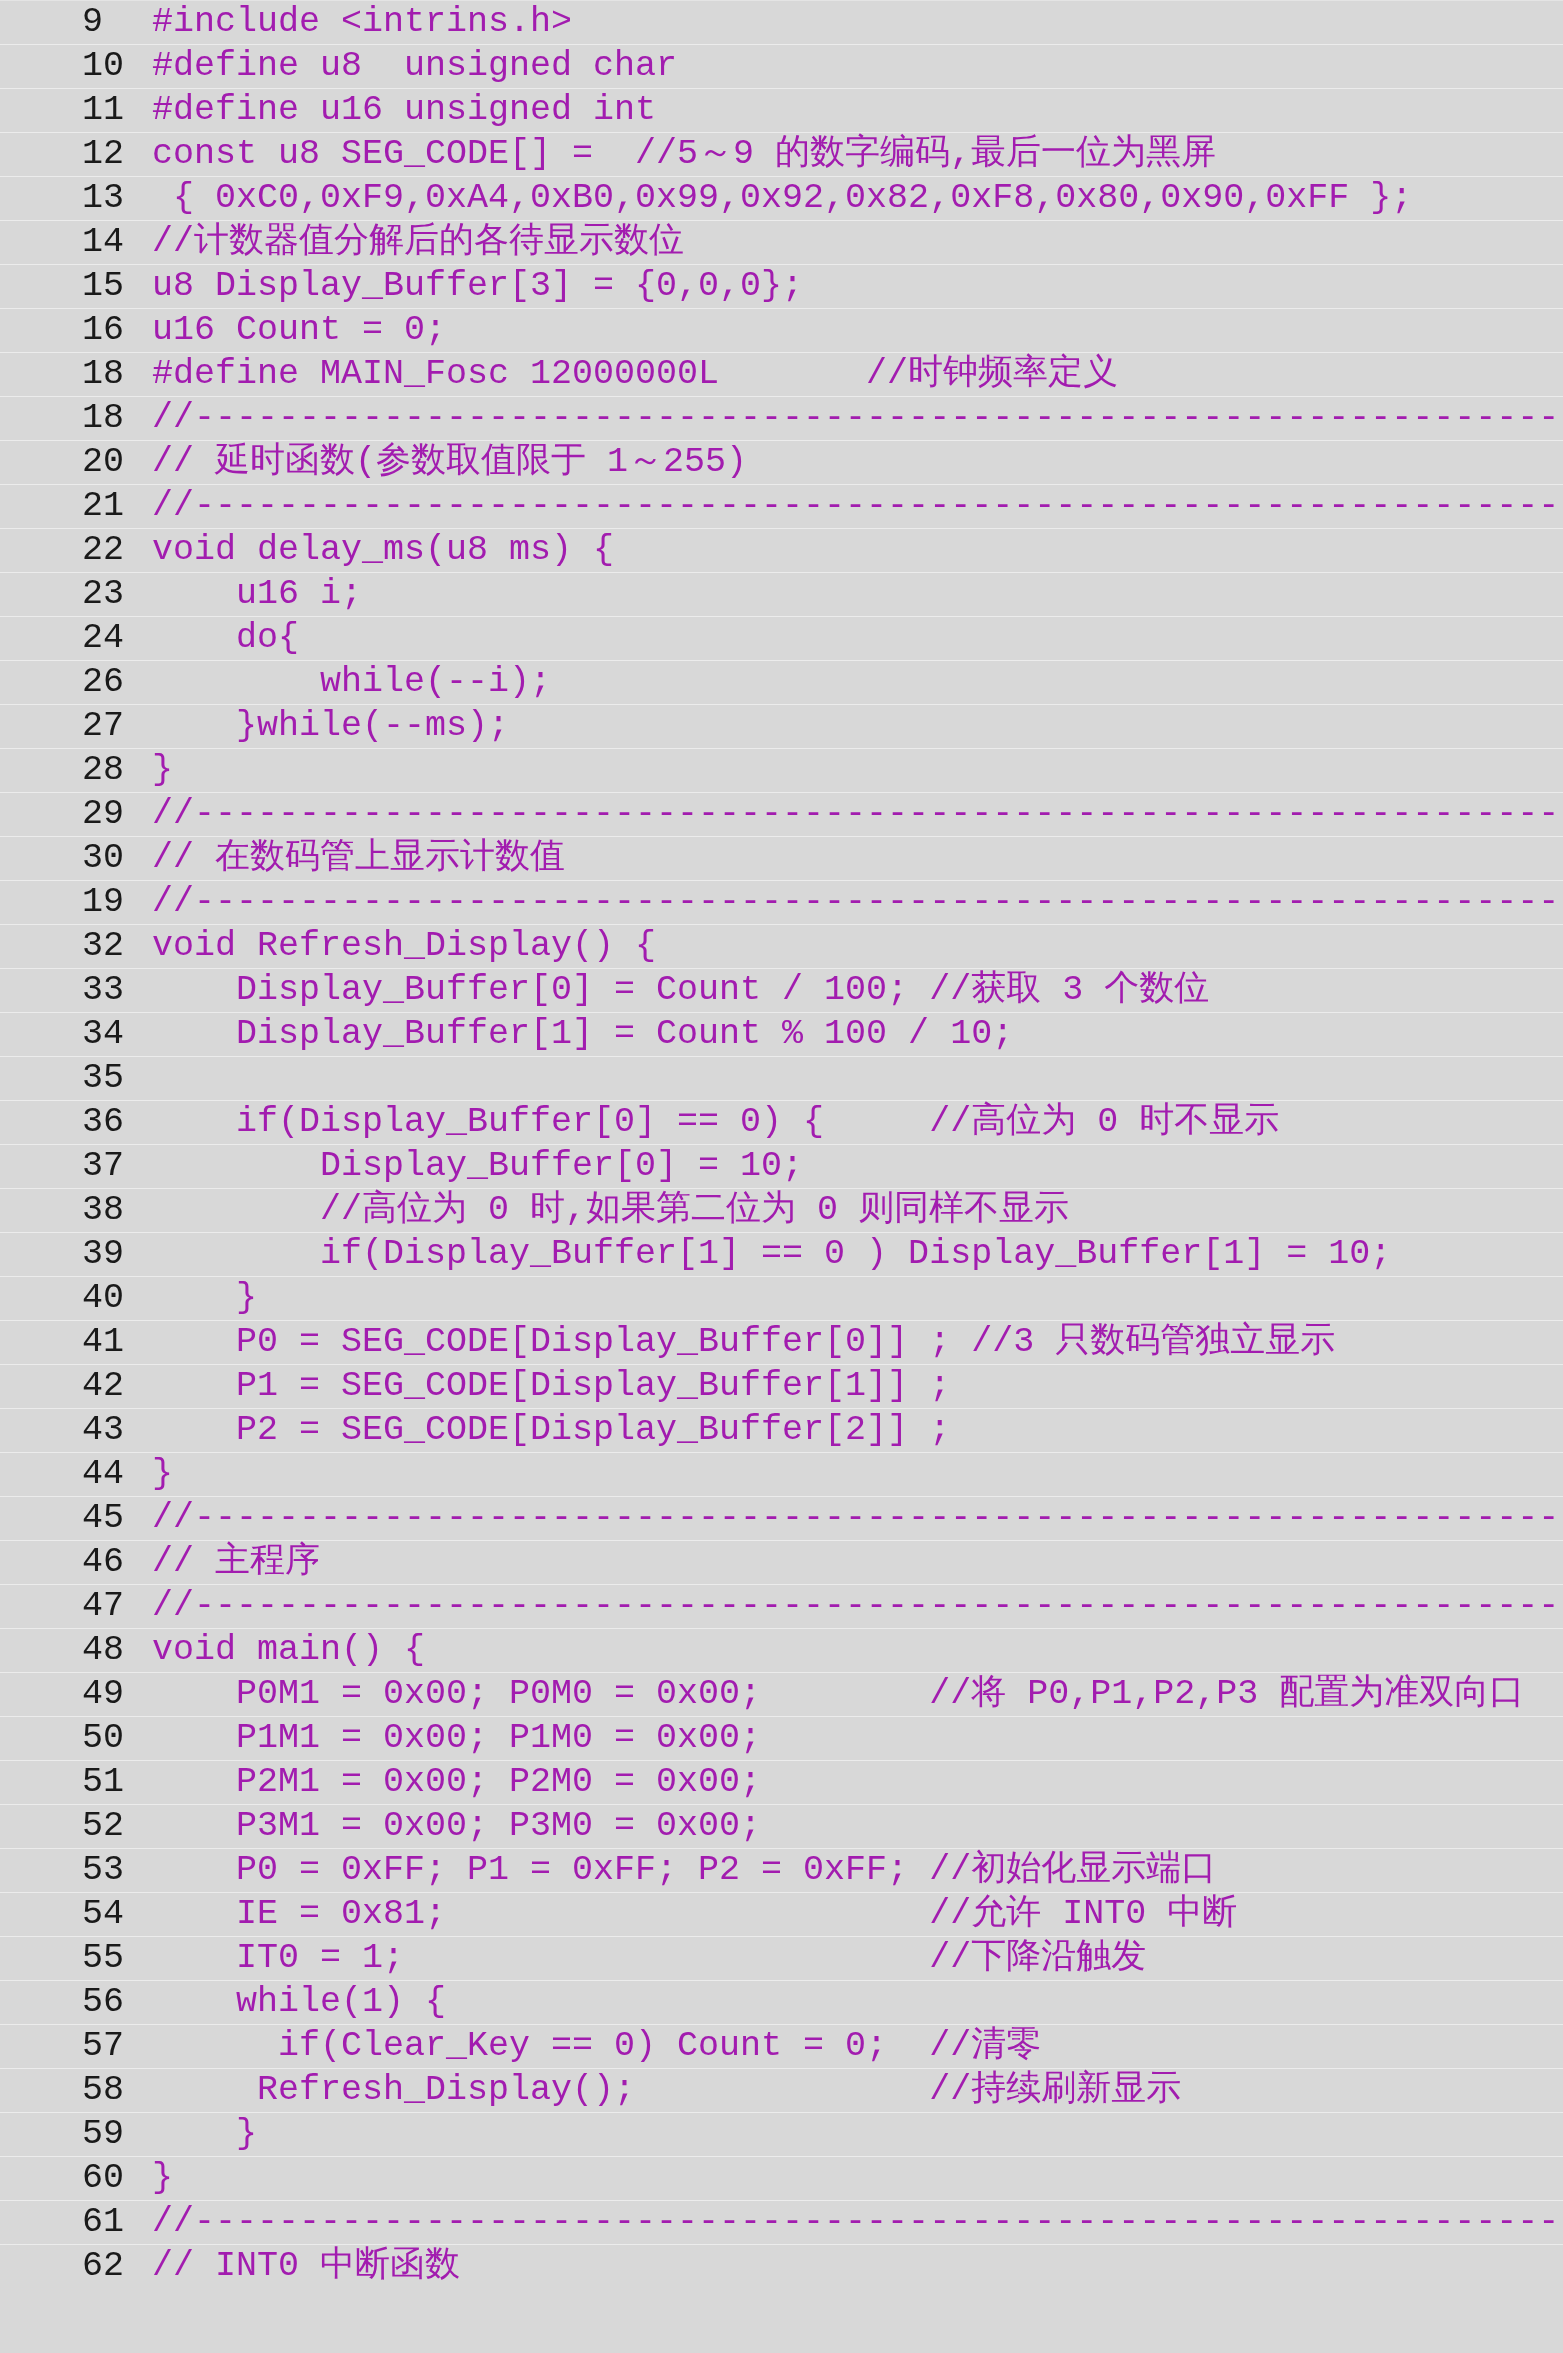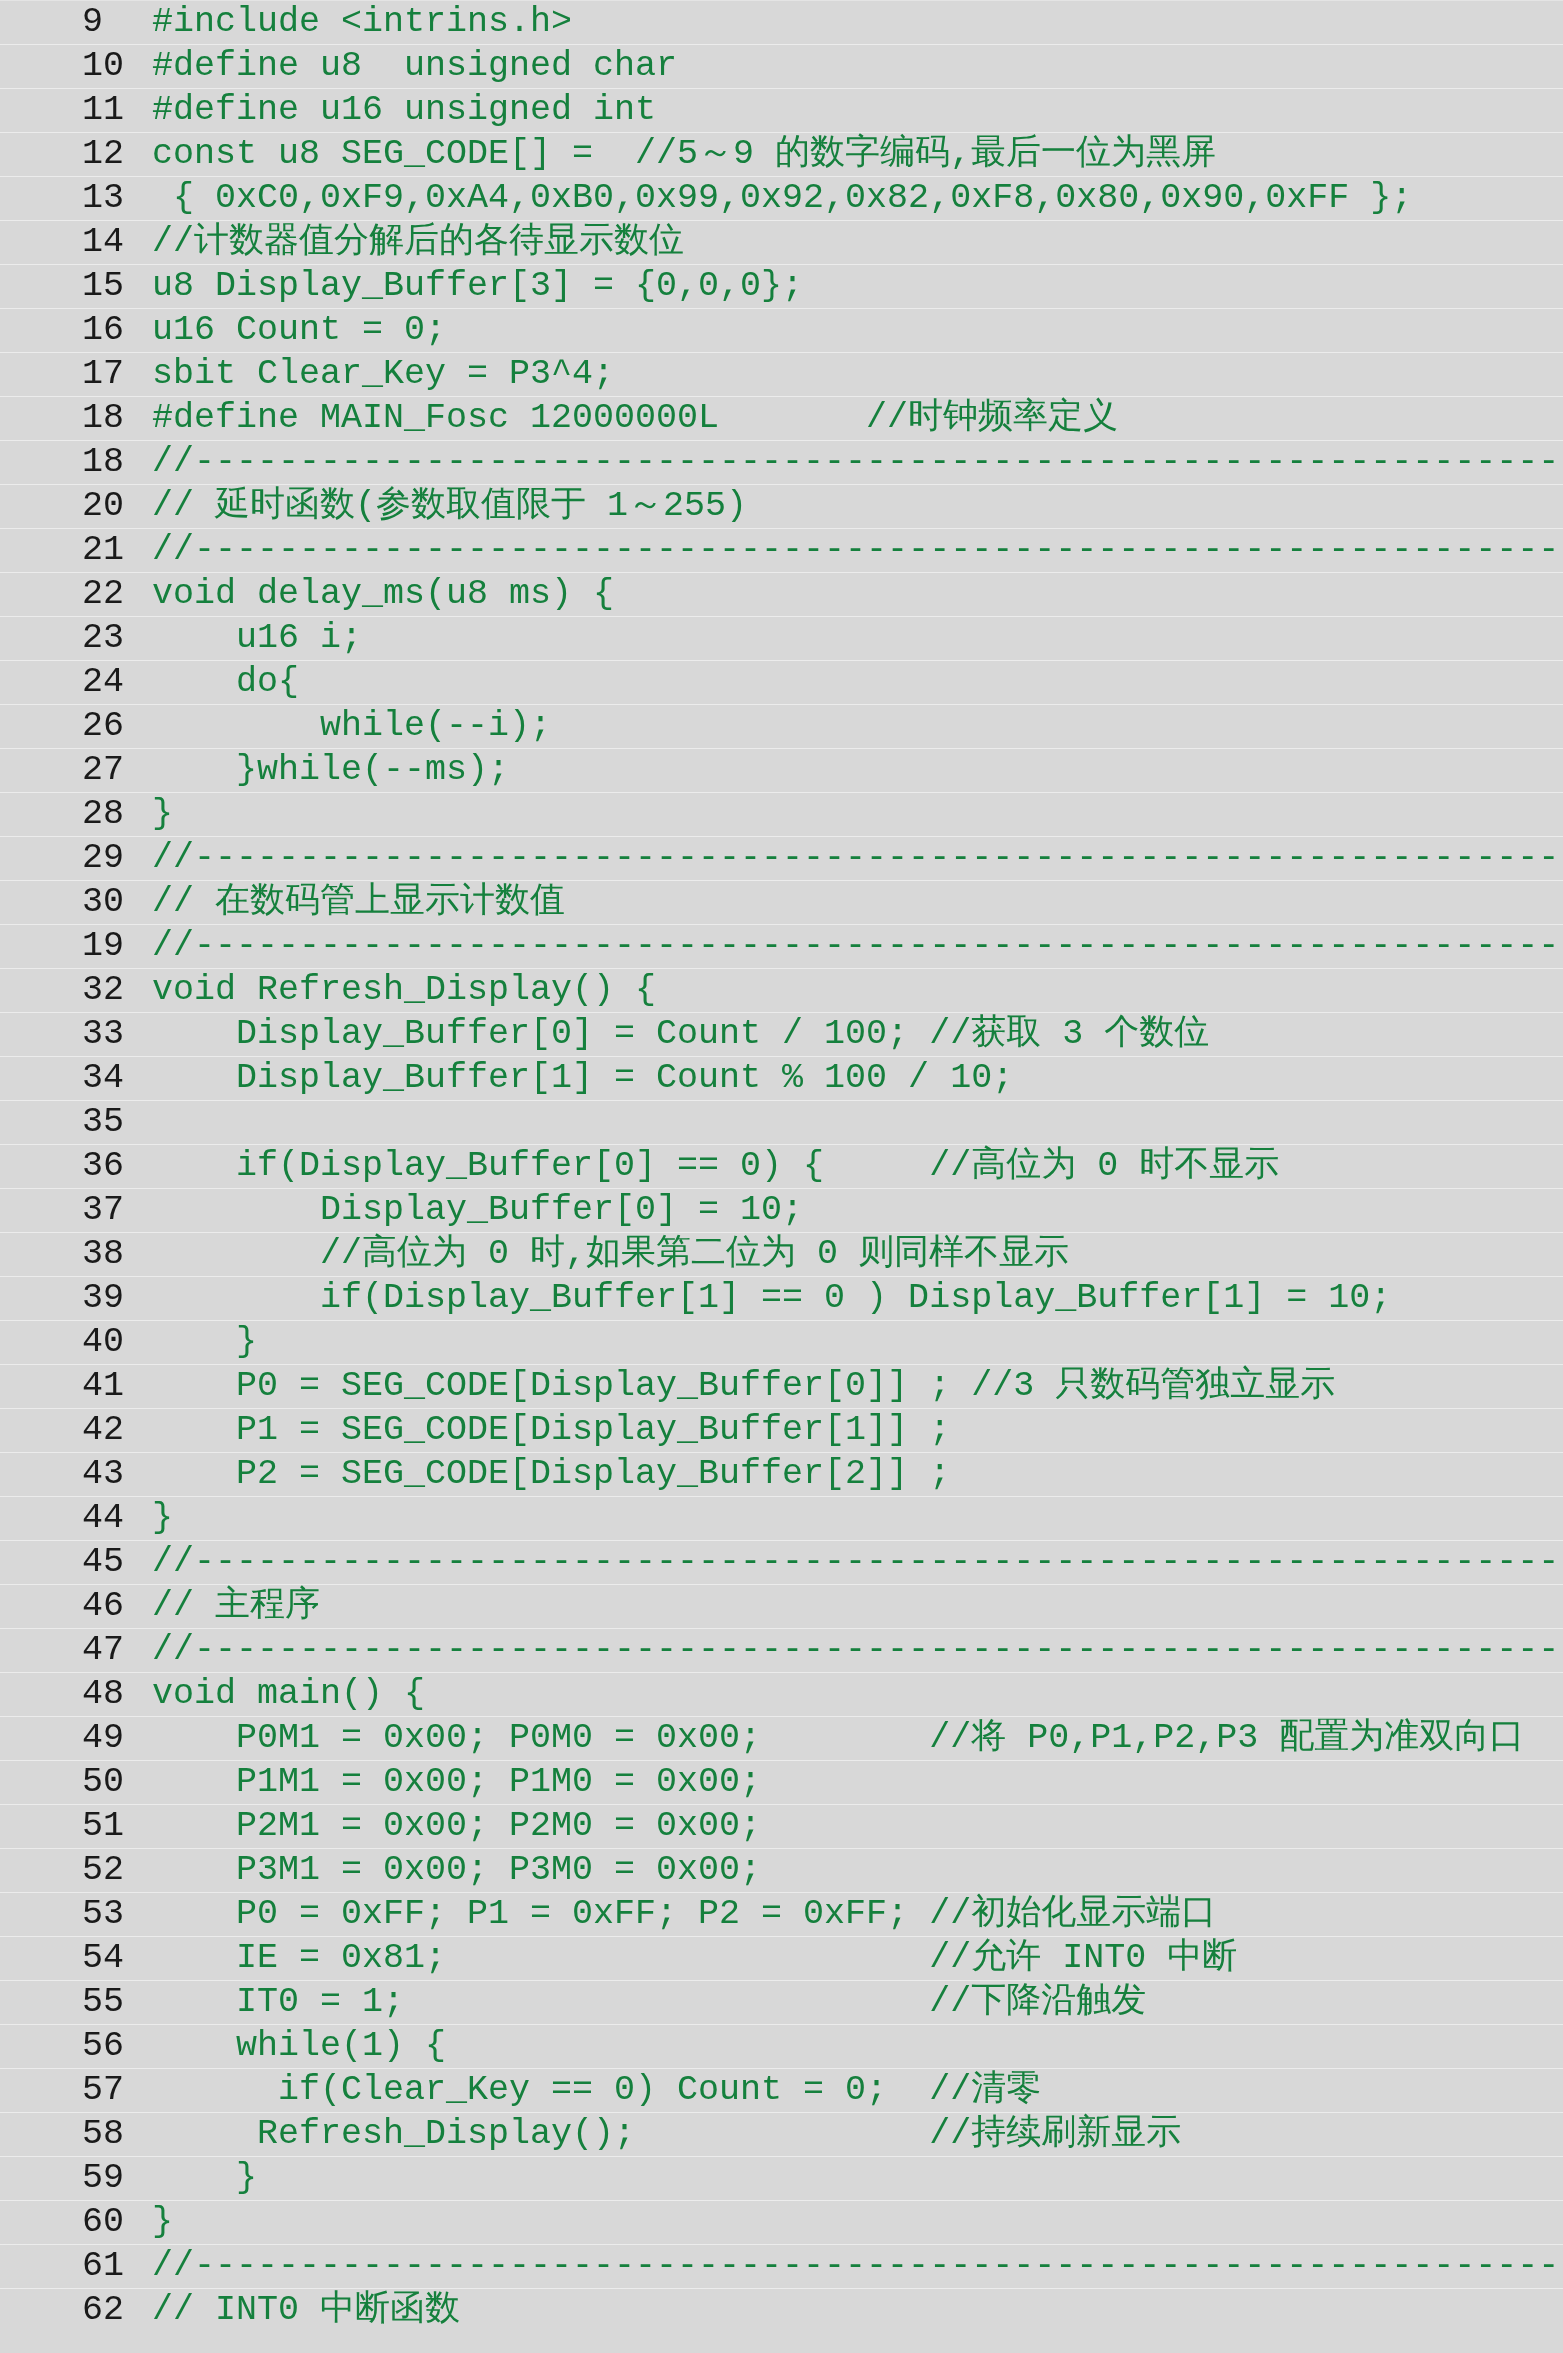--- a/index.html
+++ b/index.html
@@ -32,21 +32,21 @@
     display:inline-block;
     margin-left:82px;
     width:70px;
     flex:0 0 70px;
     text-align:left;
     color:#1a1a1a;
   }
   .code{
     display:inline-block;
     white-space:pre;
-    color:#15803d;
+    color:#a21caf;
   }
 </style>
 </head>
 <body>
 
 <div class="listing">
 
     <div class="row">
       <span class="ln">9</span>
       <span class="code">#include &lt;intrins.h&gt;</span>
@@ -80,24 +80,20 @@
     <div class="row">
       <span class="ln">15</span>
       <span class="code">u8 Display_Buffer[3] = {0,0,0};</span>
     </div>
 
     <div class="row">
       <span class="ln">16</span>
       <span class="code">u16 Count = 0;</span>
     </div>
 
-    <div class="row">
-      <span class="ln">17</span>
-      <span class="code">sbit Clear_Key = P3^4;</span>
-    </div>
 
     <div class="row">
       <span class="ln">18</span>
       <span class="code">#define MAIN_Fosc 12000000L       //时钟频率定义</span>
     </div>
 
     <div class="row">
       <span class="ln">18</span>
       <span class="code">//-----------------------------------------------------------------</span>
     </div>

